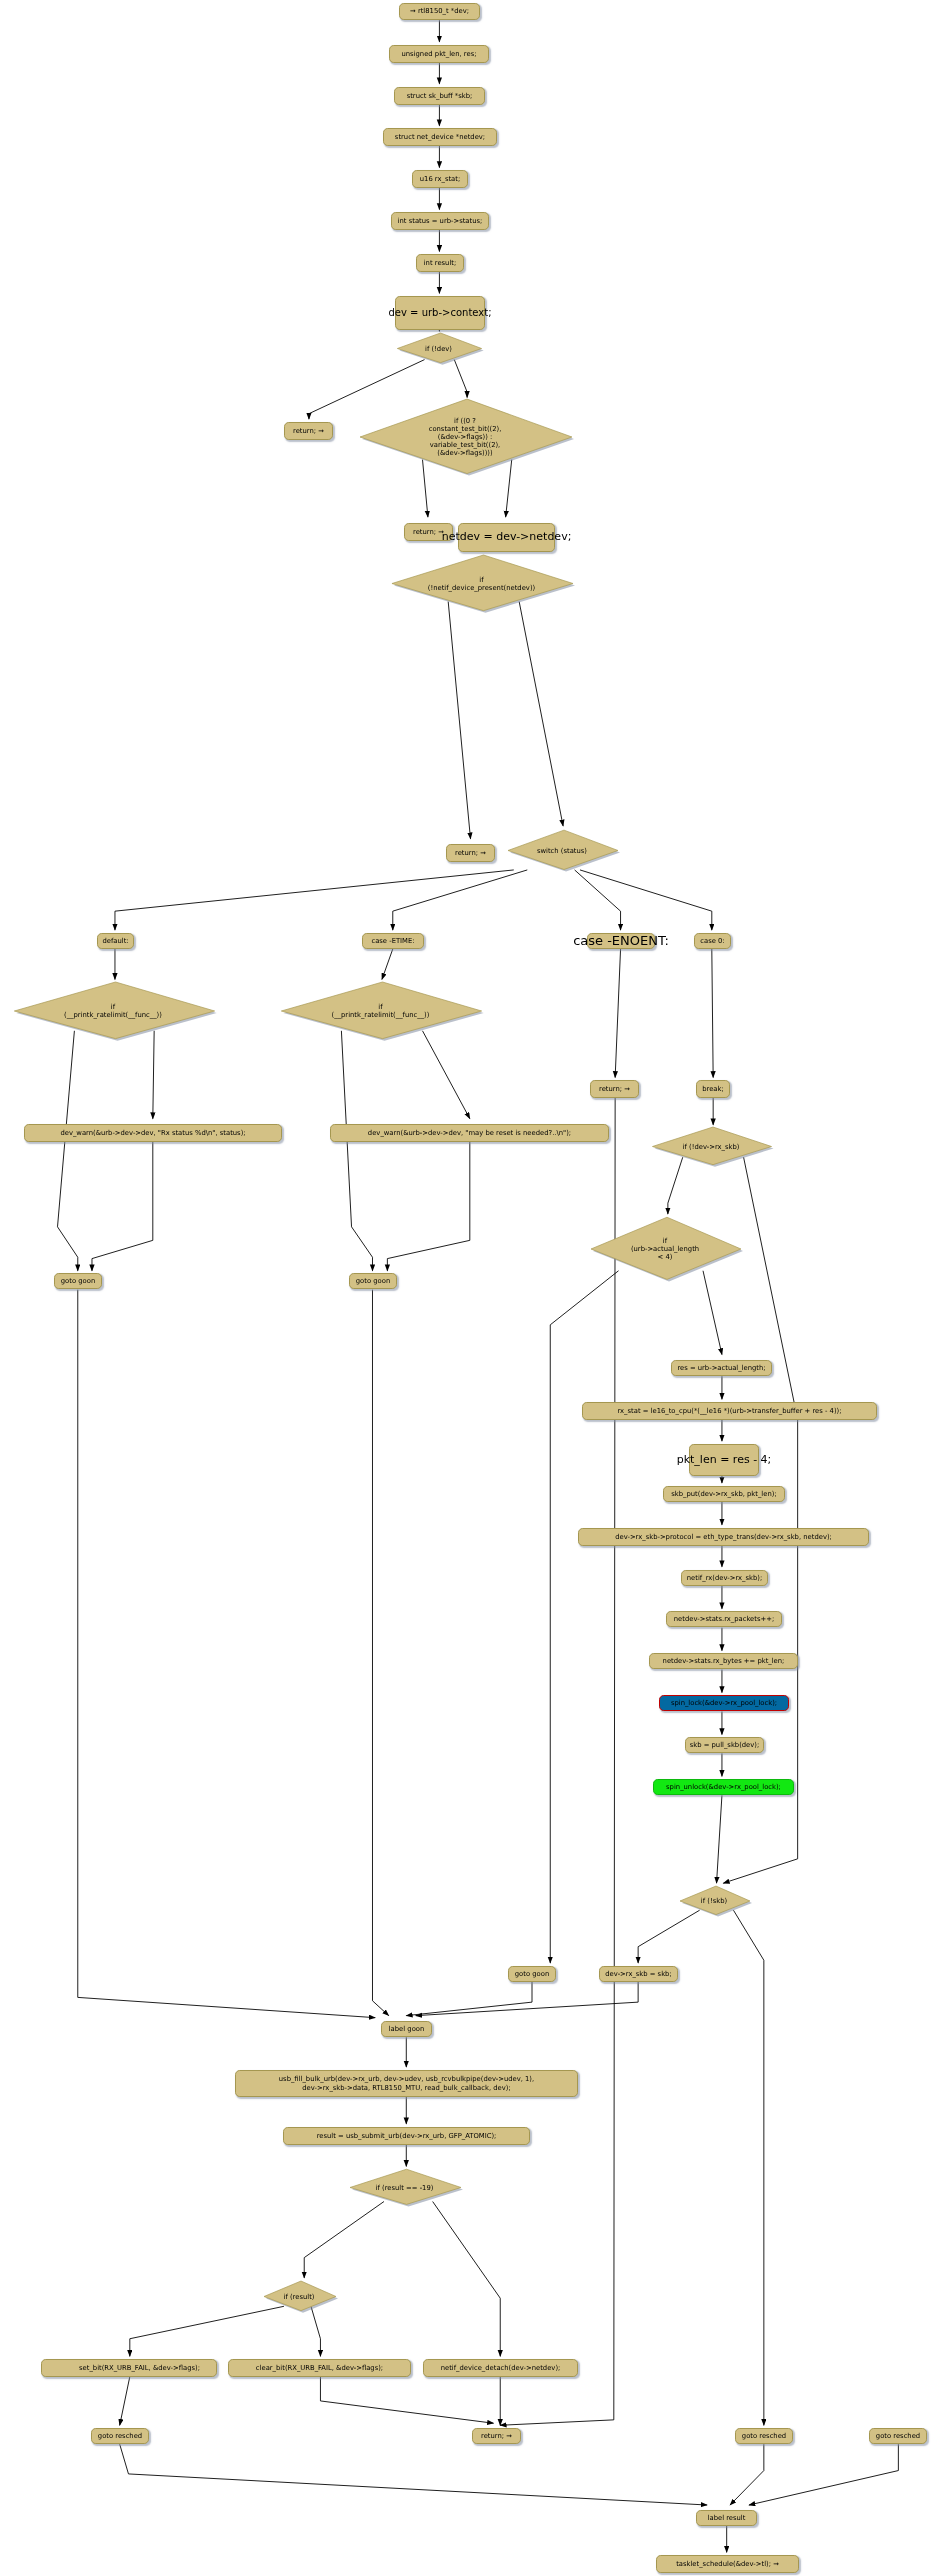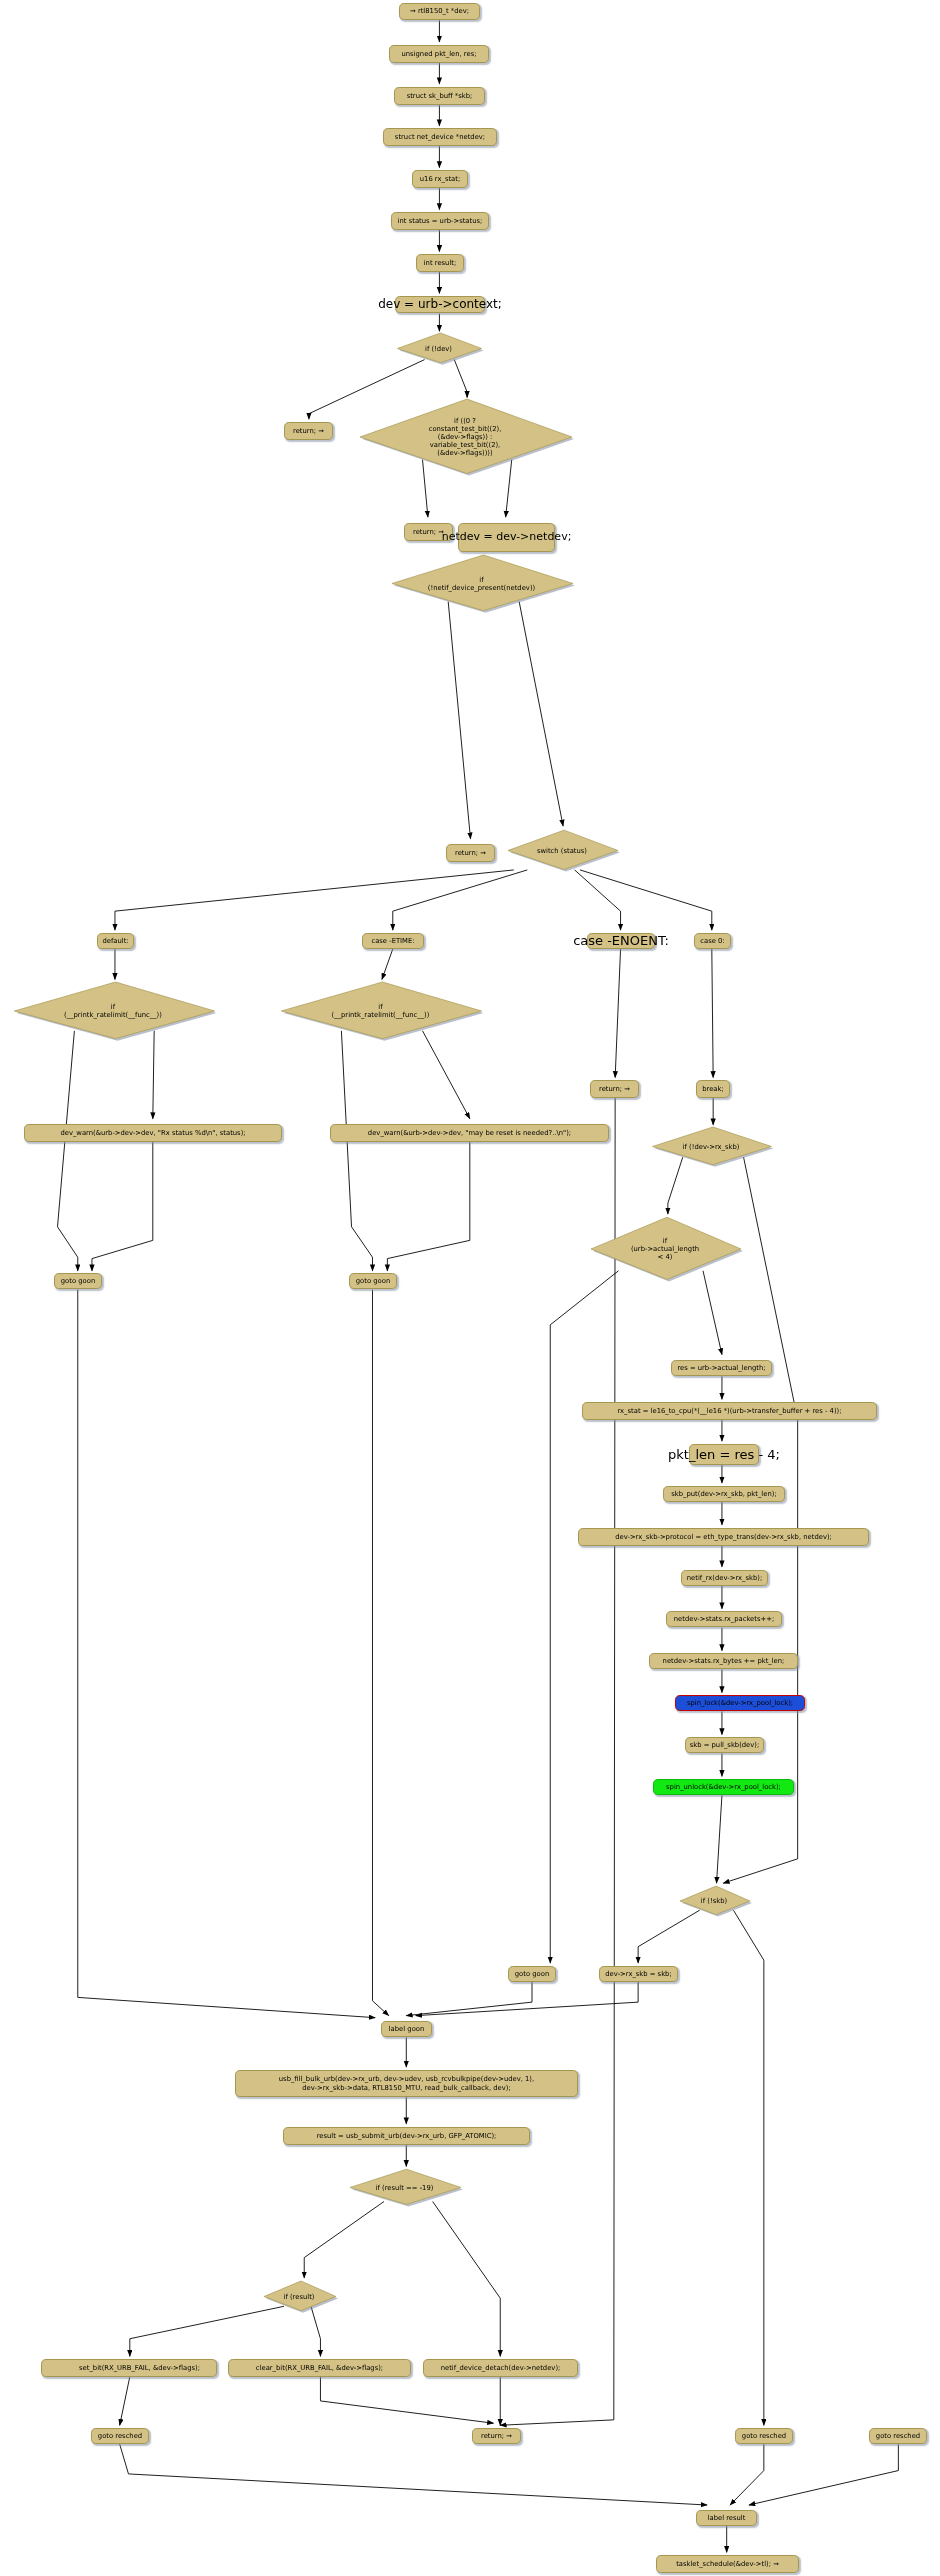--- a/index.html
+++ b/index.html
@@ -25,26 +25,25 @@
     z-index:5;
   }
   .node.proc{
     background:#D3C185;
     border:0.7px solid #A59750;
     border-radius:4.7px;
     box-shadow:1.4px 1.4px 1.4px rgba(130,140,160,0.55);
     padding:1.4px 4px;
   }
   .node.red{
-    background:#1d4ed8;
+    background:#0369a1;
     border:0.7px solid #C20000;
     border-radius:4.7px;
     box-shadow:1.4px 1.4px 1.4px rgba(130,140,160,0.55);
     padding:1.4px 4px;
-    margin-left:16px;
   }
   .node.green{
     background:#12E812;
     border:0.7px solid #0DB90D;
     border-radius:4.7px;
     box-shadow:1.4px 1.4px 1.4px rgba(130,140,160,0.55);
     padding:1.4px 4px;
   }
   .diamond-wrap{position:absolute;z-index:4;}
   .diamond-wrap svg{position:absolute;left:0;top:0;overflow:visible;}
@@ -139,21 +138,21 @@
       </g>
   </svg>
   <div id="node-layer">
       <div class="node proc" style="left: 399px; top: 2.7px; width: 81px; height: 17.6px; font-size: 6.8px;">→ rtl8150_t *dev;</div>
       <div class="node proc" style="left: 389px; top: 45px; width: 100px; height: 17.6px; font-size: 6.8px;">unsigned pkt_len, res;</div>
       <div class="node proc" style="left: 394px; top: 87px; width: 91px; height: 17.6px; font-size: 6.8px;">struct sk_buff *skb;</div>
       <div class="node proc" style="left: 383px; top: 128px; width: 114px; height: 17.6px; font-size: 6.8px;">struct net_device *netdev;</div>
       <div class="node proc" style="left: 412px; top: 170px; width: 56px; height: 17.6px; font-size: 6.8px;">u16 rx_stat;</div>
       <div class="node proc" style="left: 391px; top: 212px; width: 98px; height: 17.6px; font-size: 6.8px;">int status = urb-&gt;status;</div>
       <div class="node proc" style="left: 416px; top: 254px; width: 48px; height: 17.6px; font-size: 6.8px;">int result;</div>
-      <div class="node proc" style="left: 395px; top: 296px; width: 90px; height: 17px; font-size: 12px;">dev = urb-&gt;context;</div>
+      <div class="node proc" style="left: 395px; top: 296px; width: 90px; height: 34px; font-size: 10px;">dev = urb-&gt;context;</div>
       <div class="diamond-wrap" style="left: 397px; top: 333px; width: 87px; height: 31px;">
         <svg width="87" height="31" viewBox="0 0 128 46">
           <path d="M67,3 L128,26 L67,47 L3,26 z" fill="rgba(130,140,160,0.55)"></path>
           <path d="M64,0 L125,23 L64,44 L0,23 z" fill="#D3C185" stroke="#A59750" stroke-width="1"></path>
         </svg>
         <div class="diamond-label" style="font-size: 6.8px; left: -2px;">if (!dev)</div>
       </div>
       <div class="node proc" style="left: 284px; top: 422px; width: 49px; height: 17.6px; font-size: 6.8px;">return; →</div>
       <div class="diamond-wrap" style="left: 360px; top: 399px; width: 214px; height: 76px;">
         <svg width="214" height="76" viewBox="0 0 316 112">
@@ -221,21 +220,21 @@
         <svg width="152" height="64" viewBox="0 0 225 94">
           <path d="M115.5,3 L225,50 L115.5,95 L3,50 z" fill="rgba(130,140,160,0.55)"></path>
           <path d="M112.5,0 L222,47 L112.5,92 L0,47 z" fill="#D3C185" stroke="#A59750" stroke-width="1"></path>
         </svg>
         <div class="diamond-label" style="font-size: 6.8px; left: -2px;">if
 (urb-&gt;actual_length
 &lt; 4)</div>
       </div>
       <div class="node proc" style="left: 671px; top: 1360px; width: 101px; height: 16px; font-size: 6.8px;">res = urb-&gt;actual_length;</div>
       <div class="node proc" style="left: 582px; top: 1402px; width: 295px; height: 17.6px; font-size: 6.8px;">rx_stat = le16_to_cpu(*(__le16 *)(urb-&gt;transfer_buffer + res - 4));</div>
-      <div class="node proc" style="left: 689px; top: 1444px; width: 70px; height: 21px; font-size: 13px;">pkt_len = res - 4;</div>
+      <div class="node proc" style="left: 689px; top: 1444px; width: 70px; height: 32px; font-size: 11px;">pkt_len = res - 4;</div>
       <div class="node proc" style="left: 663px; top: 1486px; width: 122px; height: 16px; font-size: 6.8px;">skb_put(dev-&gt;rx_skb, pkt_len);</div>
       <div class="node proc" style="left: 578px; top: 1528px; width: 291px; height: 17.6px; font-size: 6.8px;">dev-&gt;rx_skb-&gt;protocol = eth_type_trans(dev-&gt;rx_skb, netdev);</div>
       <div class="node proc" style="left: 681px; top: 1570px; width: 87px; height: 16px; font-size: 6.8px;">netif_rx(dev-&gt;rx_skb);</div>
       <div class="node proc" style="left: 666px; top: 1611px; width: 116px; height: 16px; font-size: 6.8px;">netdev-&gt;stats.rx_packets++;</div>
       <div class="node proc" style="left: 649px; top: 1653px; width: 149px; height: 16px; font-size: 6.8px;">netdev-&gt;stats.rx_bytes += pkt_len;</div>
       <div class="node red" style="left: 659px; top: 1695px; width: 130px; height: 16px; font-size: 6.8px;">spin_lock(&amp;dev-&gt;rx_pool_lock);</div>
       <div class="node proc" style="left: 685px; top: 1737px; width: 79px; height: 16px; font-size: 6.8px;">skb = pull_skb(dev);</div>
       <div class="node green" style="left: 653px; top: 1779px; width: 141px; height: 16px; font-size: 6.8px;">spin_unlock(&amp;dev-&gt;rx_pool_lock);</div>
       <div class="diamond-wrap" style="left: 680px; top: 1886px; width: 72px; height: 30px;">
         <svg width="72" height="30" viewBox="0 0 106 44">

